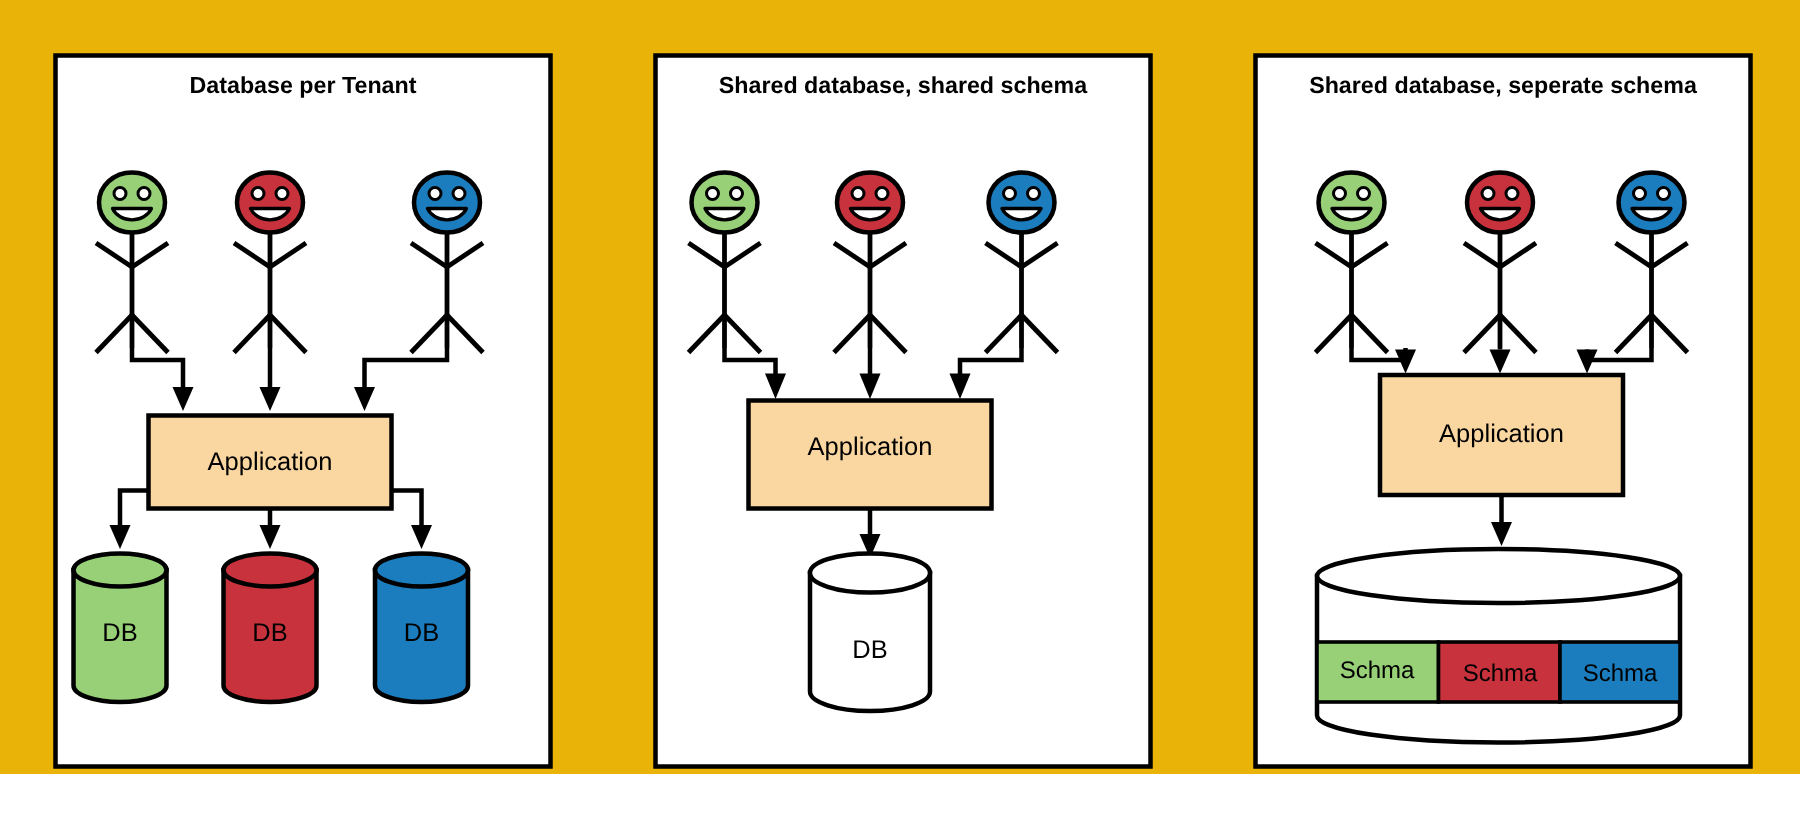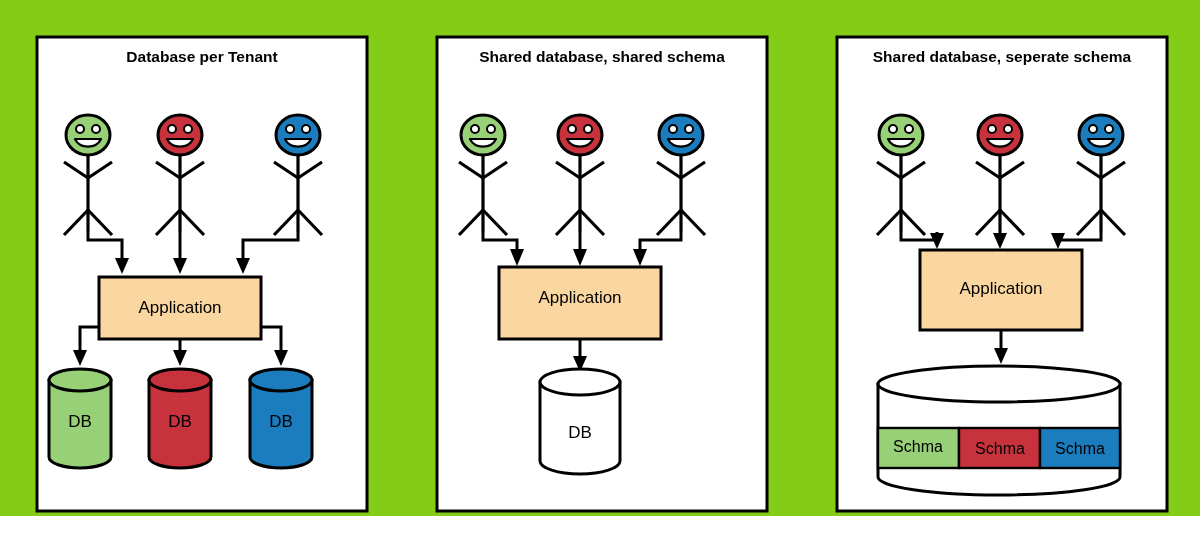--- a/index.html
+++ b/index.html
@@ -10,21 +10,21 @@
   body {
     width: 1200px;
     height: 550px;
     font-family: "Liberation Sans", sans-serif;
     overflow: hidden;
   }
   #stage {
     position: relative;
     width: 1200px;
     height: 516px;
-    background: #84cc16;
+    background: #eab308;
   }
   svg.diagram {
     display: block;
     width: 1200px;
     height: 550px;
   }
   .panel-frame {
     fill: #ffffff;
     stroke: #000000;
     stroke-width: 3;

